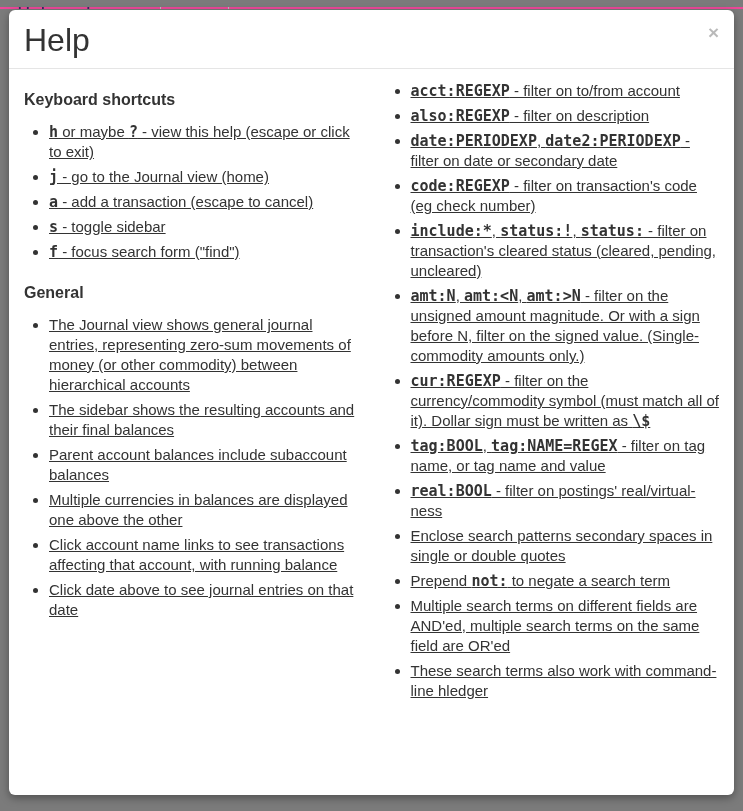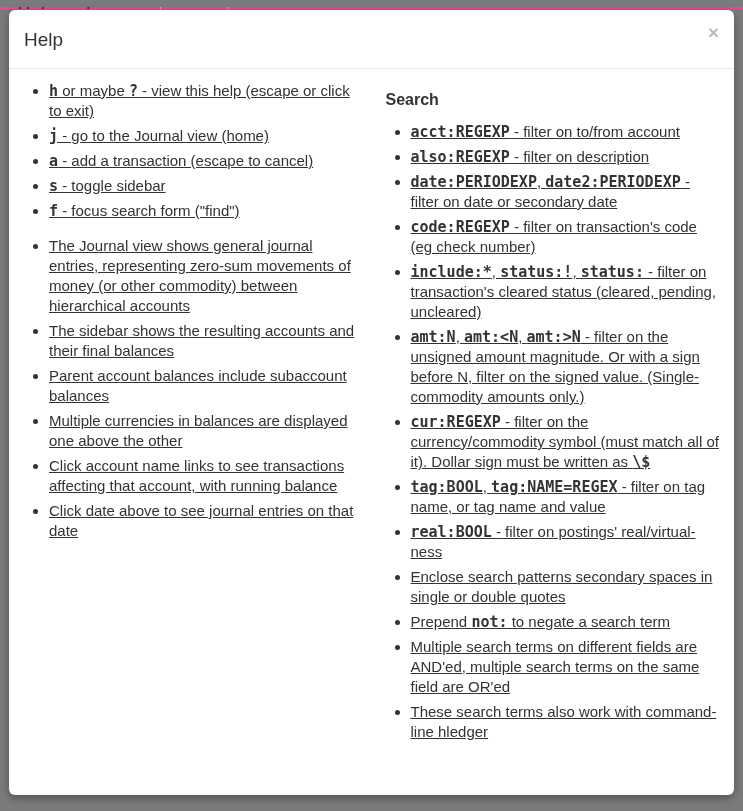--- a/index.html
+++ b/index.html
@@ -42,21 +42,21 @@
     background:#fff;border-radius:6px;
     box-shadow:0 3px 9px rgba(0,0,0,0.35);
     z-index:3;box-sizing:border-box;
   }
   .modal-header{
     position:relative;
     padding:15px 15px 13px 15px;
     border-bottom:1px solid #e5e5e5;
   }
   .modal-title{
-    margin:0;font-size:19px;line-height:30px;font-weight:normal;color:#333;
+    margin:0;font-size:32px;line-height:30px;font-weight:normal;color:#333;
   }
   .close-btn{
     position:absolute;top:13px;right:15px;
     font-size:19px;font-weight:bold;line-height:19px;
     color:#000;opacity:0.27;cursor:pointer;
     border:none;background:none;padding:0;
     font-family:"Liberation Sans",sans-serif;
   }
   .modal-body{
     display:flex;gap:28px;
@@ -100,38 +100,39 @@
 
   <div class="backdrop"></div>
 
   <div class="modal">
     <div class="modal-header">
       <h2 class="modal-title">Help</h2>
       <button class="close-btn">×</button>
     </div>
     <div class="modal-body">
       <div class="help-col">
+          <h3 class="section-heading">Keyboard shortcuts</h3>
           <ul class="help-list">
             <li><code>h</code> or maybe <code>?</code> - view this help (escape or click to exit)</li>
             <li><code>j</code> - go to the Journal view (home)</li>
             <li><code>a</code> - add a transaction (escape to cancel)</li>
             <li><code>s</code> - toggle sidebar</li>
             <li><code>f</code> - focus search form ("find")</li>
           </ul>
+          <h3 class="section-heading">General</h3>
           <ul class="help-list">
             <li>The Journal view shows general journal entries, representing zero-sum movements of money (or other commodity) between hierarchical accounts</li>
             <li>The sidebar shows the resulting accounts and their final balances</li>
             <li>Parent account balances include subaccount balances</li>
             <li>Multiple currencies in balances are displayed one above the other</li>
             <li>Click account name links to see transactions affecting that account, with running balance</li>
             <li>Click date above to see journal entries on that date</li>
           </ul>
         </div>
       <div class="help-col">
-          <h3 class="section-heading">Search</h3>
           <ul class="help-list">
             <li><code>acct:REGEXP</code> - filter on to/from account</li>
             <li><code>also:REGEXP</code> - filter on description</li>
             <li><code>date:PERIODEXP</code>, <code>date2:PERIODEXP</code> - filter on date or secondary date</li>
             <li><code>code:REGEXP</code> - filter on transaction's code (eg check number)</li>
             <li><code>include:*</code>, <code>status:!</code>, <code>status:</code> - filter on transaction's cleared status (cleared, pending, uncleared)</li>
             <li><code>amt:N</code>, <code>amt:&lt;N</code>, <code>amt:&gt;N</code> - filter on the unsigned amount magnitude. Or with a sign before N, filter on the signed value. (Single-commodity amounts only.)</li>
             <li><code>cur:REGEXP</code> - filter on the currency/commodity symbol (must match all of it). Dollar sign must be written as <code>\$</code></li>
             <li><code>tag:BOOL</code>, <code>tag:NAME=REGEX</code> - filter on tag name, or tag name and value</li>
             <li><code>real:BOOL</code> - filter on postings' real/virtual-ness</li>

